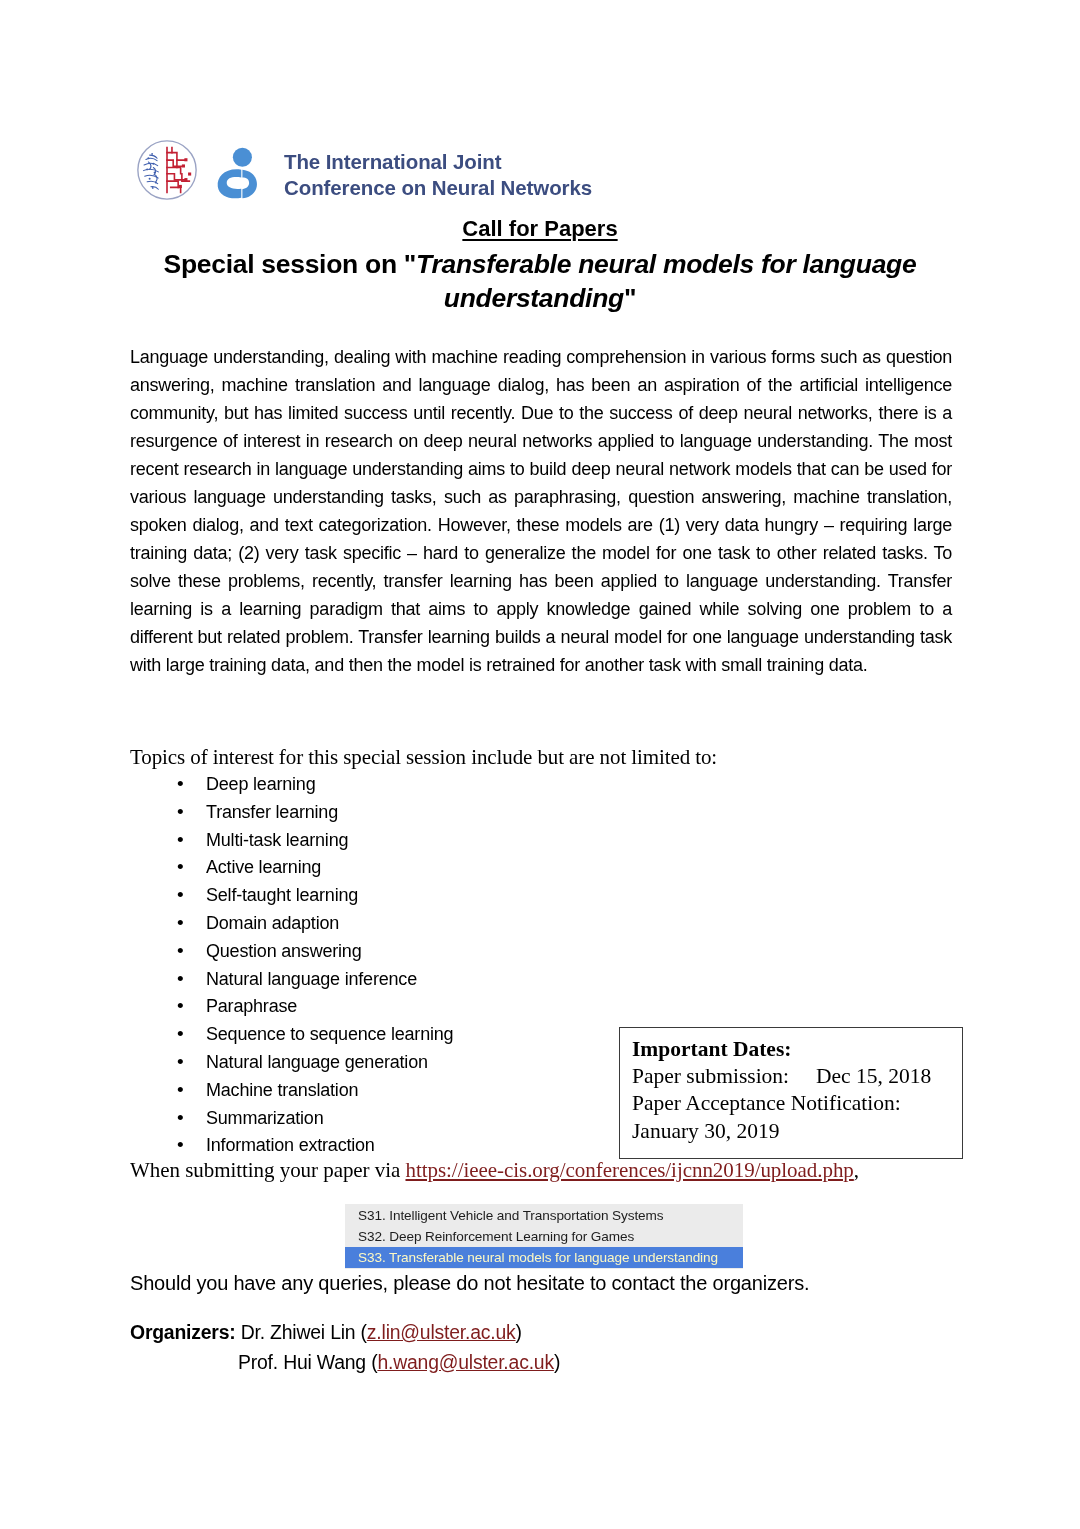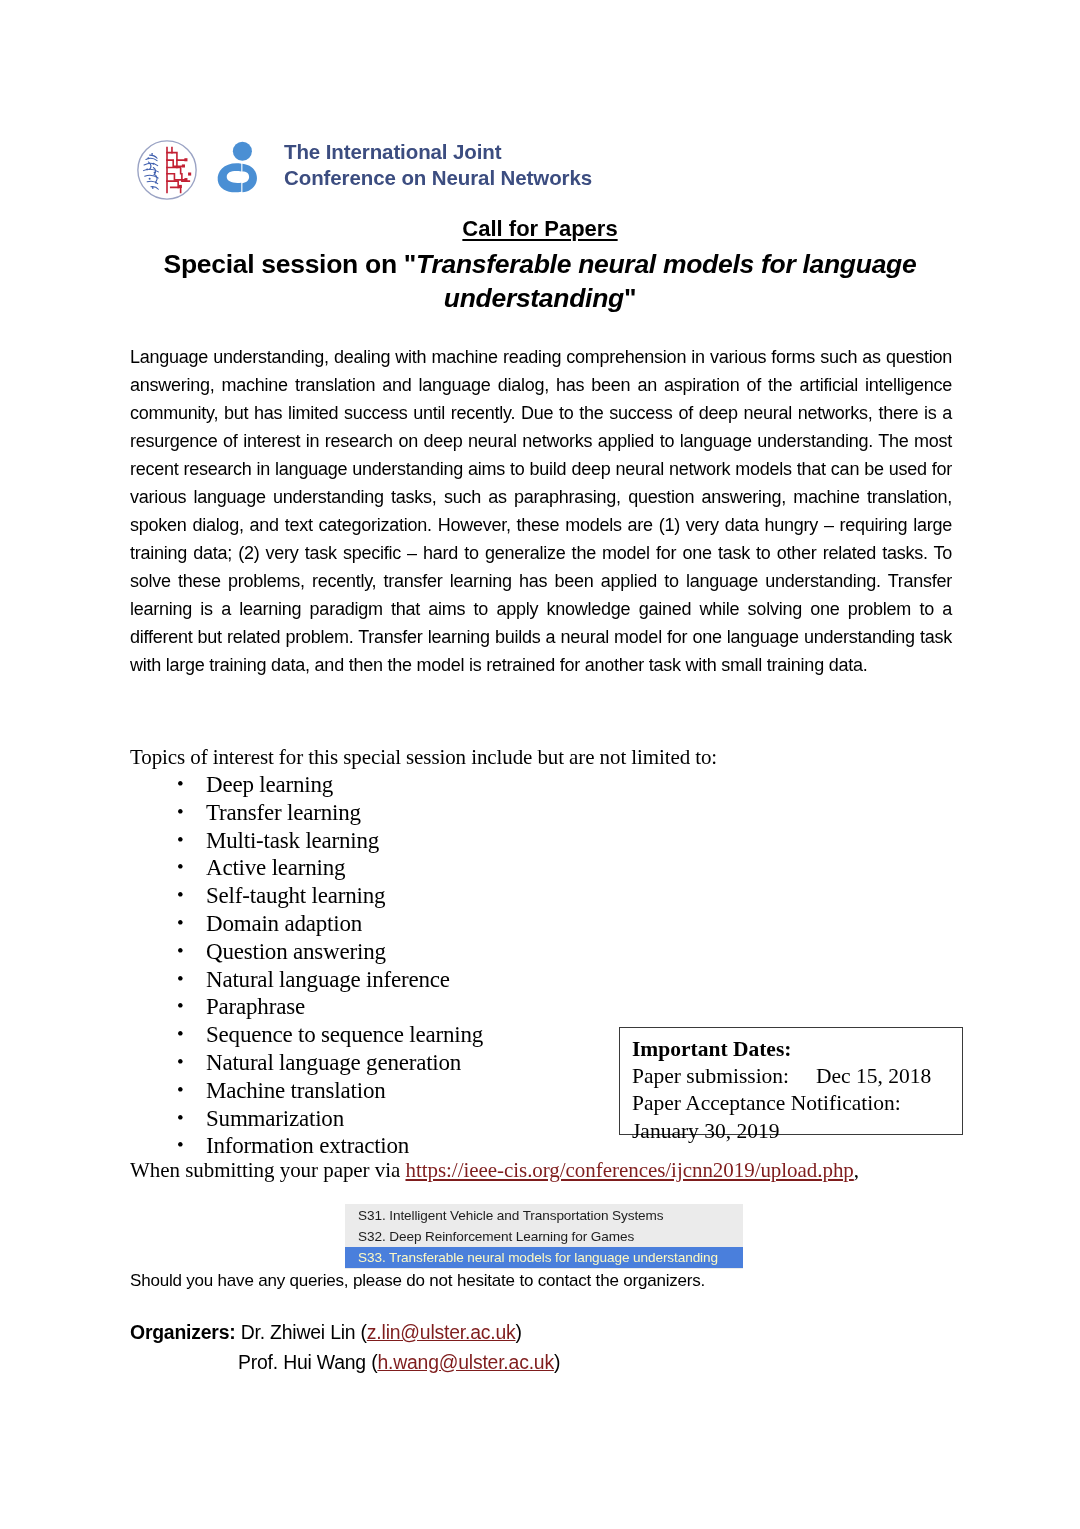--- a/index.html
+++ b/index.html
@@ -23,21 +23,21 @@
     width: 1080px;
     height: 1529px;
   }
 
   
   .logo-block {
     position: absolute;
     left: 136px;
     top: 139px;
     display: flex;
-    align-items: flex-start;
+    align-items: flex-end;
     gap: 14px;
   }
   .logo-mark {
     display: block;
     width: 62px;
     height: 62px;
     flex: 0 0 auto;
   }
   .logo-c {
     display: block;
@@ -121,43 +121,43 @@
     position: absolute;
     left: 170px;
     top: 771px;
     width: 520px;
     margin: 0;
     padding: 0;
     list-style: none;
   }
   .topics-list li {
     position: relative;
-    font-family: Liberation Serif, serif;
-    font-size: 23px;
+    font-family: Liberation Sans, sans-serif;
+    font-size: 18px;
     line-height: 27.8px;
     padding-left: 36px;
     letter-spacing: -0.2px;
     white-space: nowrap;
   }
   .topics-list li::before {
     content: "\2022";
     position: absolute;
     left: 7px;
     top: -1px;
     font-size: 19px;
     line-height: 27.8px;
   }
 
   
   .dates-box {
     position: absolute;
     left: 619px;
     top: 1027px;
     width: 344px;
-    height: 108px;
+    height: 132px;
     box-sizing: border-box;
     border: 1.3px solid #3a3a3a;
     background: #ffffff;
     padding: 8px 0 0 12px;
     font-family: "Liberation Serif", serif;
     font-size: 21.5px;
     line-height: 1.265;
   }
   .dates-box .dates-heading {
     font-weight: bold;
@@ -207,21 +207,21 @@
     color: #fef9c3;
   }
 
   
   .queries {
     position: absolute;
     left: 130px;
     top: 1268px;
     width: 840px;
     font-family: "Liberation Sans", sans-serif;
-    font-size: 17px;
+    font-size: 20px;
     line-height: 1.5;
     letter-spacing: -0.2px;
   }
 
   
   .organizers {
     position: absolute;
     left: 130px;
     top: 1318px;
     width: 840px;

